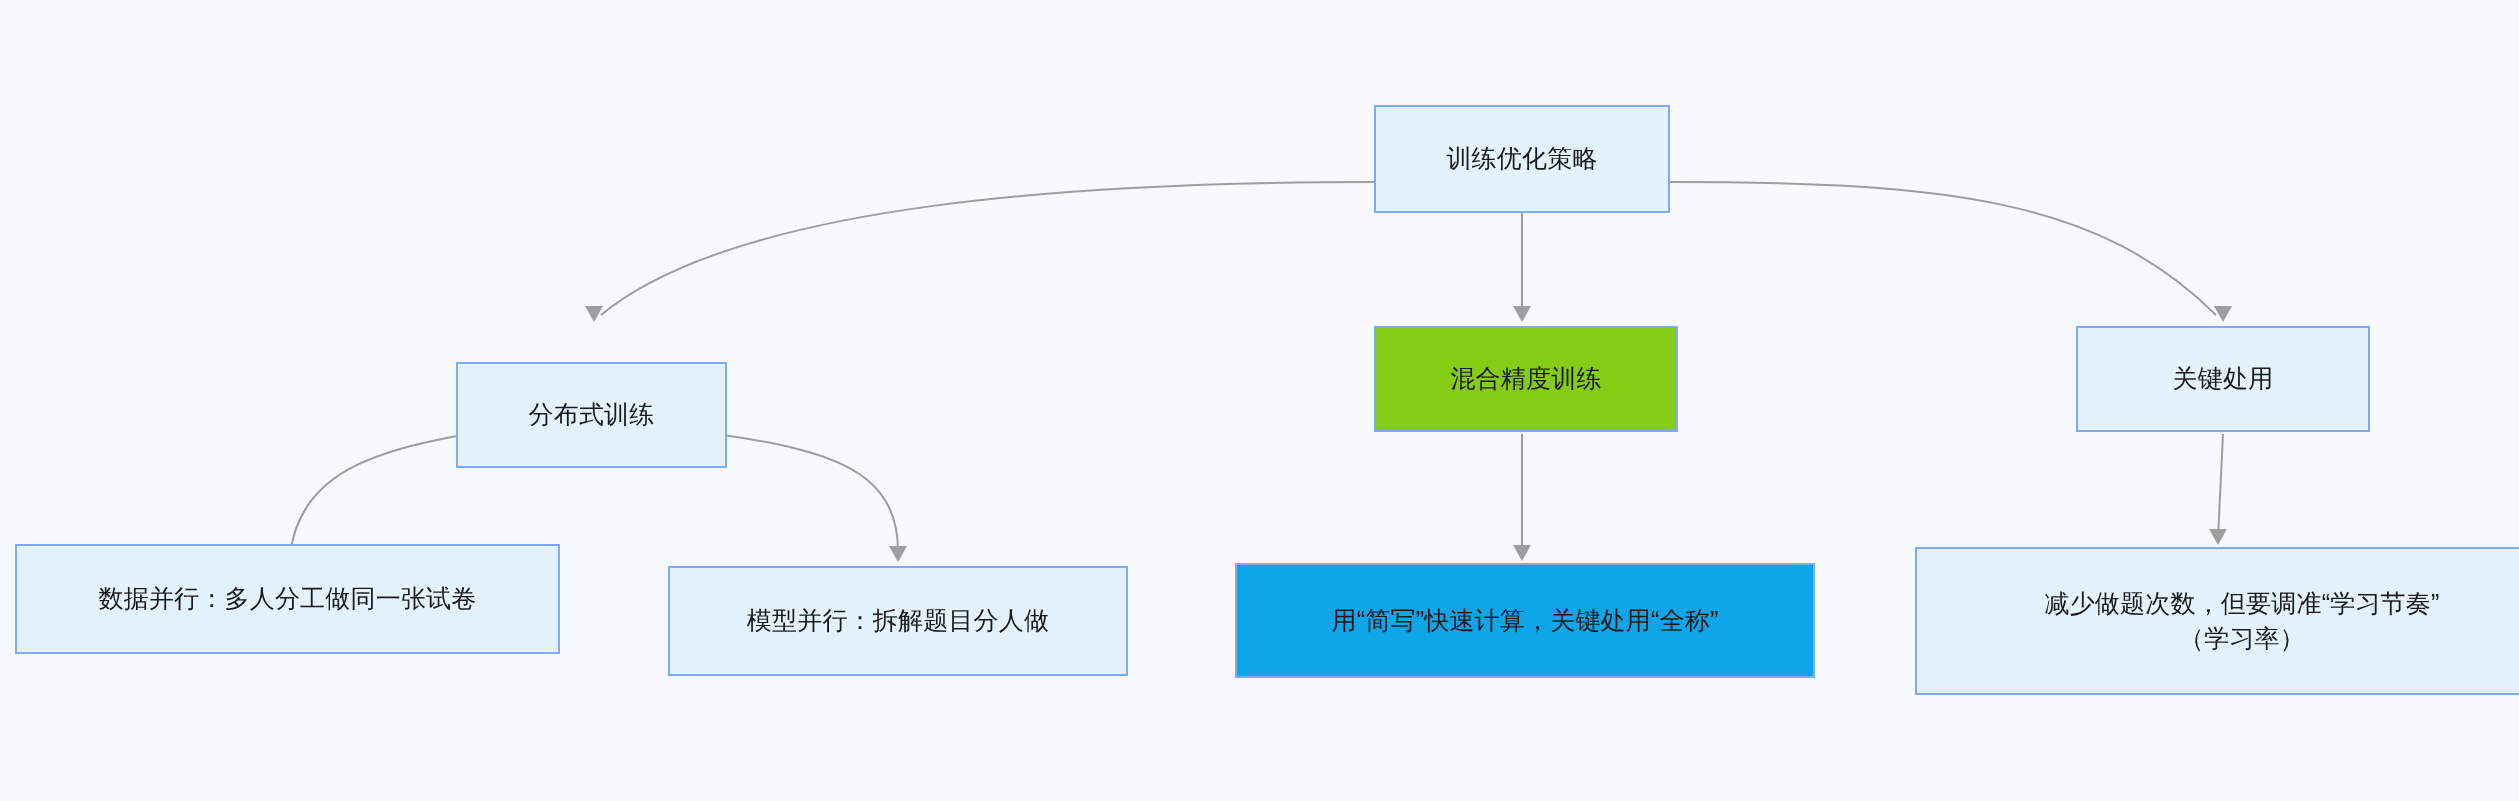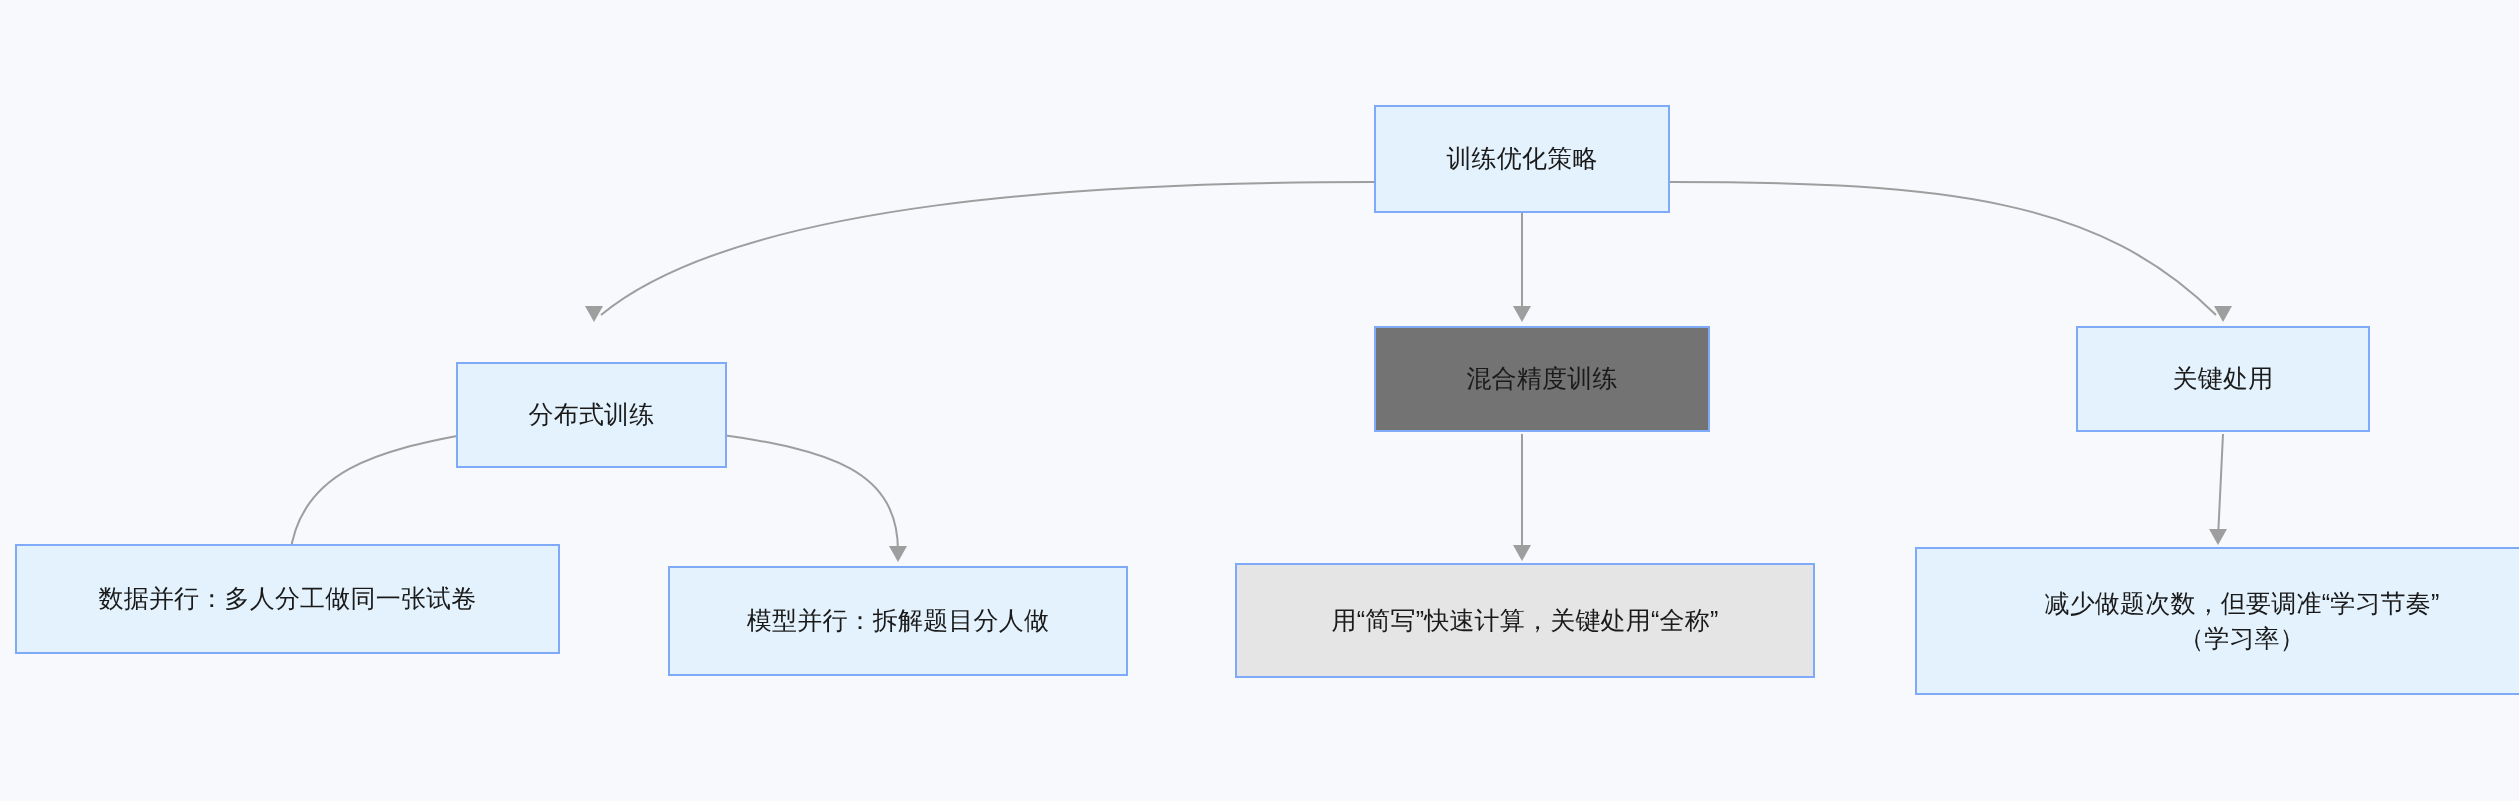--- a/index.html
+++ b/index.html
@@ -66,22 +66,22 @@
       <polygon points="889,546 907,546 898,562" fill="#9e9e9e"></polygon>
       <path d="M 1522 434 L 1522 553" fill="none" stroke="#9e9e9e" stroke-width="2"></path>
       <polygon points="1513,545 1531,545 1522,561" fill="#9e9e9e"></polygon>
       <path d="M 2223 434 L 2218 538" fill="none" stroke="#9e9e9e" stroke-width="2"></path>
       <polygon points="2209,529 2227,529 2218,545" fill="#9e9e9e"></polygon>
     </svg>
 
   <div id="node-layer">
       <div class="node" style="left: 1374px; top: 105px; width: 296px; height: 108px; background: rgb(227, 242, 253); border-color: rgb(126, 170, 247); color: rgb(26, 26, 26);"><span class="node-label">训练优化策略</span></div>
       <div class="node" style="left: 456px; top: 326px; width: 271px; height: 106px; background: rgb(227, 242, 253); border-color: rgb(126, 170, 247); color: rgb(26, 26, 26); margin-top: 36px;"><span class="node-label">分布式训练</span></div>
-      <div class="node" style="left: 1374px; top: 326px; width: 336px; height: 106px; background: #737373; border-color: rgb(126, 170, 247); color: rgb(26, 26, 26);"><span class="node-label">混合精度训练</span></div>
+      <div class="node" style="left: 1374px; top: 326px; width: 304px; height: 106px; background: #84cc16; border-color: rgb(126, 170, 247); color: rgb(26, 26, 26);"><span class="node-label">混合精度训练</span></div>
       <div class="node" style="left: 2076px; top: 326px; width: 294px; height: 106px; background: rgb(227, 242, 253); border-color: rgb(126, 170, 247); color: rgb(26, 26, 26);"><span class="node-label">关键处用</span></div>
       <div class="node" style="left: 15px; top: 544px; width: 545px; height: 110px; background: rgb(227, 242, 253); border-color: rgb(126, 170, 247); color: rgb(26, 26, 26);"><span class="node-label">数据并行：多人分工做同一张试卷</span></div>
       <div class="node" style="left: 668px; top: 566px; width: 460px; height: 110px; background: rgb(227, 242, 253); border-color: rgb(126, 170, 247); color: rgb(26, 26, 26); text-align: right;"><span class="node-label">模型并行：拆解题目分人做</span></div>
-      <div class="node" style="left: 1235px; top: 563px; width: 580px; height: 115px; background: #e5e5e5; border-color: rgb(126, 170, 247); color: rgb(26, 26, 26);"><span class="node-label">用“简写”快速计算，关键处用“全称”</span></div>
+      <div class="node" style="left: 1235px; top: 563px; width: 580px; height: 115px; background: #0ea5e9; border-color: rgb(126, 170, 247); color: rgb(26, 26, 26);"><span class="node-label">用“简写”快速计算，关键处用“全称”</span></div>
       <div class="node" style="left: 1915px; top: 547px; width: 654px; height: 148px; background: rgb(227, 242, 253); border-color: rgb(126, 170, 247); color: rgb(26, 26, 26);"><span class="node-label">减少做题次数，但要调准“学习节奏”
 （学习率）</span></div>
     </div>
 
 </div>
 
 </body></html>

